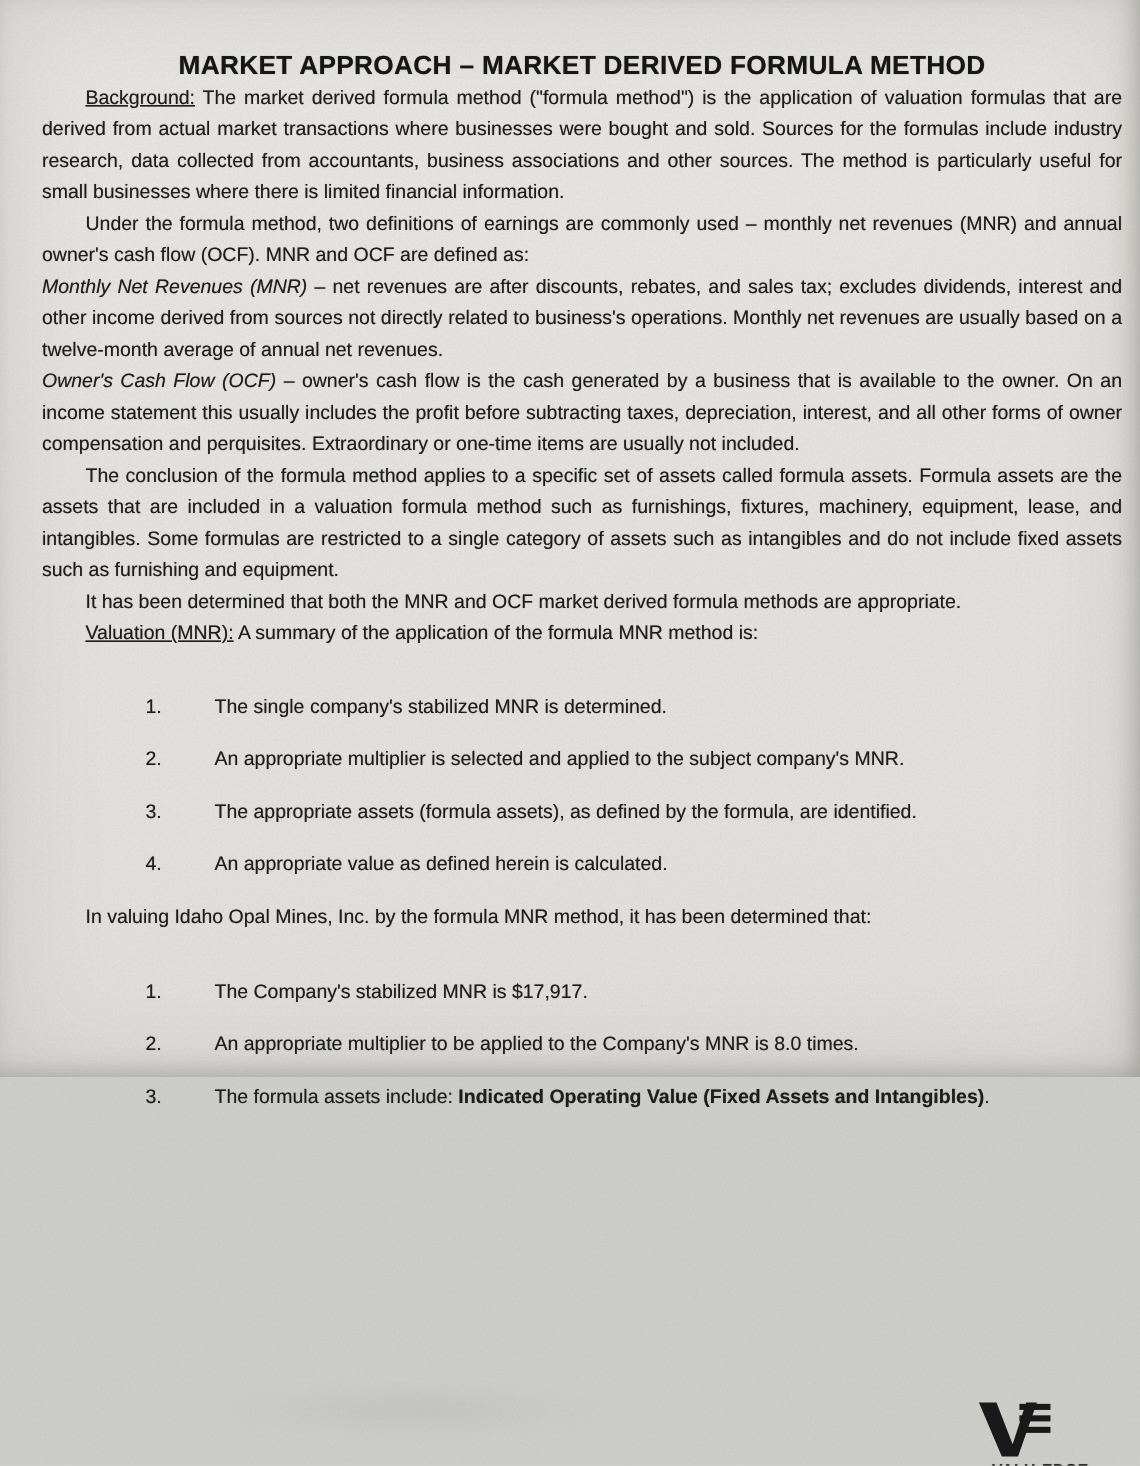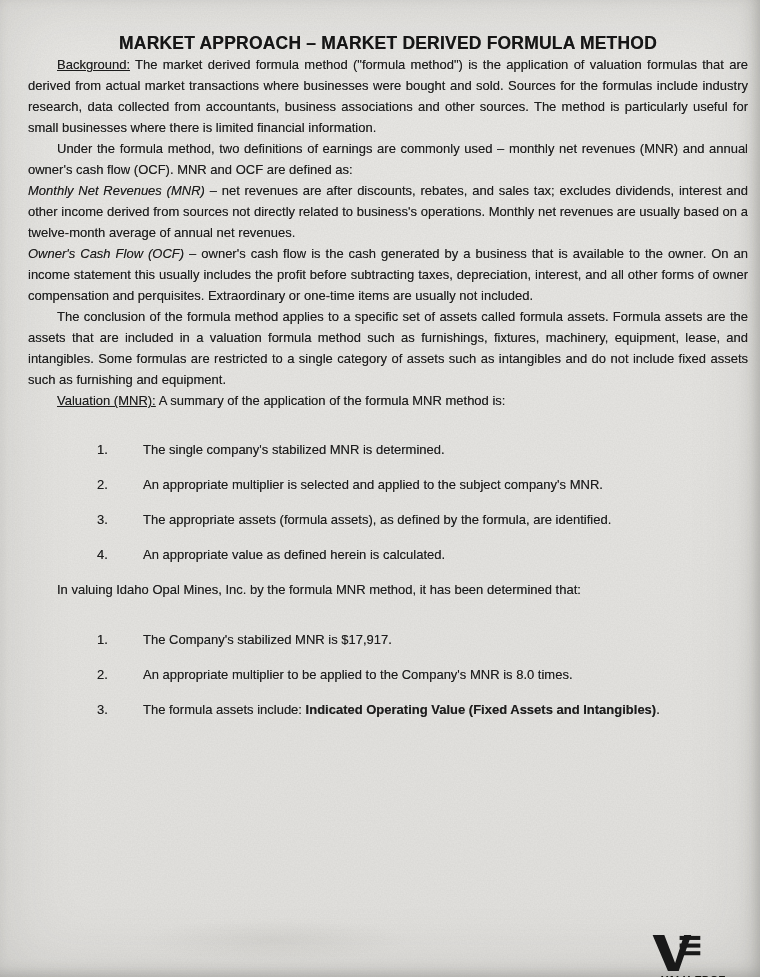--- a/index.html
+++ b/index.html
@@ -3,21 +3,21 @@
 <meta charset="utf-8">
 <title>Scanned Valuation Document</title>
 <style>
   html, body { margin: 0; padding: 0; }
   body {
     width: 760px; height: 977px; overflow: hidden;
     background: #cfcfcc;
     font-family: "Liberation Sans", sans-serif;
   }
   .paper {
-    position: relative; width: 760px; height: 977px;
+    position: relative; width: 760px; height: 718px;
     background: linear-gradient(175deg, #eae9e6 0%, #e6e5e2 45%, #e2e1de 100%);
     box-shadow:
       inset 0 0 70px rgba(110,110,104,.20),
       inset -12px 0 16px -8px rgba(95,95,90,.32),
       inset 0 -10px 14px -6px rgba(95,95,90,.28);
     color: #1d1d1d;
   }
   .texture { position: absolute; left: 0; top: 0; width: 760px; height: 977px; pointer-events: none; }
   .smudge {
     position: absolute; left: 140px; top: 918px; width: 270px; height: 44px;
@@ -109,20 +109,21 @@
     <p class="body indent mt-p1"><span class="lead">Background:</span><span>  The market derived formula method ("formula method") is the application of valuation formulas that are derived from actual market transactions where businesses were bought and sold.  Sources for the formulas include industry research, data collected from accountants, business associations and other sources.  The method is particularly useful for small businesses where there is limited financial information.</span></p>
 
     <p class="body indent mt-p2">Under the formula method, two definitions of earnings are commonly used – monthly net revenues (MNR) and annual owner's cash flow (OCF).  MNR and OCF are defined as:</p>
 
     <p class="body block-indent mt-def1"><span class="term">Monthly Net Revenues (MNR)</span><span> – net revenues are after discounts, rebates, and sales tax; excludes dividends, interest and other income derived from sources not directly related to business's operations.  Monthly net revenues are usually based on a twelve-month average of annual net revenues.</span></p>
 
     <p class="body block-indent mt-def2"><span class="term">Owner's Cash Flow (OCF)</span><span> – owner's cash flow is the cash generated by a business that is available to the owner.  On an income statement this usually includes the profit before subtracting taxes, depreciation, interest, and all other forms of owner compensation and perquisites.  Extraordinary or one-time items are usually not included.</span></p>
 
     <p class="body indent mt-p3"><span>The conclusion of the formula method applies to a specific set of assets called </span><span class="em-phrase">formula assets</span><span>.  Formula assets are the assets that are included in a valuation formula method such as furnishings, fixtures, machinery, equipment, lease, and intangibles.  Some formulas are restricted to a single category of assets such as intangibles and do not include fixed assets such as furnishing and equipment.</span></p>
 
+    <p class="body indent mt-p4">It has been determined that both the MNR and OCF market derived formula methods are appropriate.</p>
 
     <p class="body indent mt-p5"><span class="lead">Valuation (MNR):</span><span>  A summary of the application of the formula MNR method is:</span></p>
 
     <ol class="steps mt-list1">
       <li>
         <span class="num">1.</span>
         <span class="step-text">The single company's stabilized MNR is determined.</span>
       </li>
       <li>
         <span class="num">2.</span>

